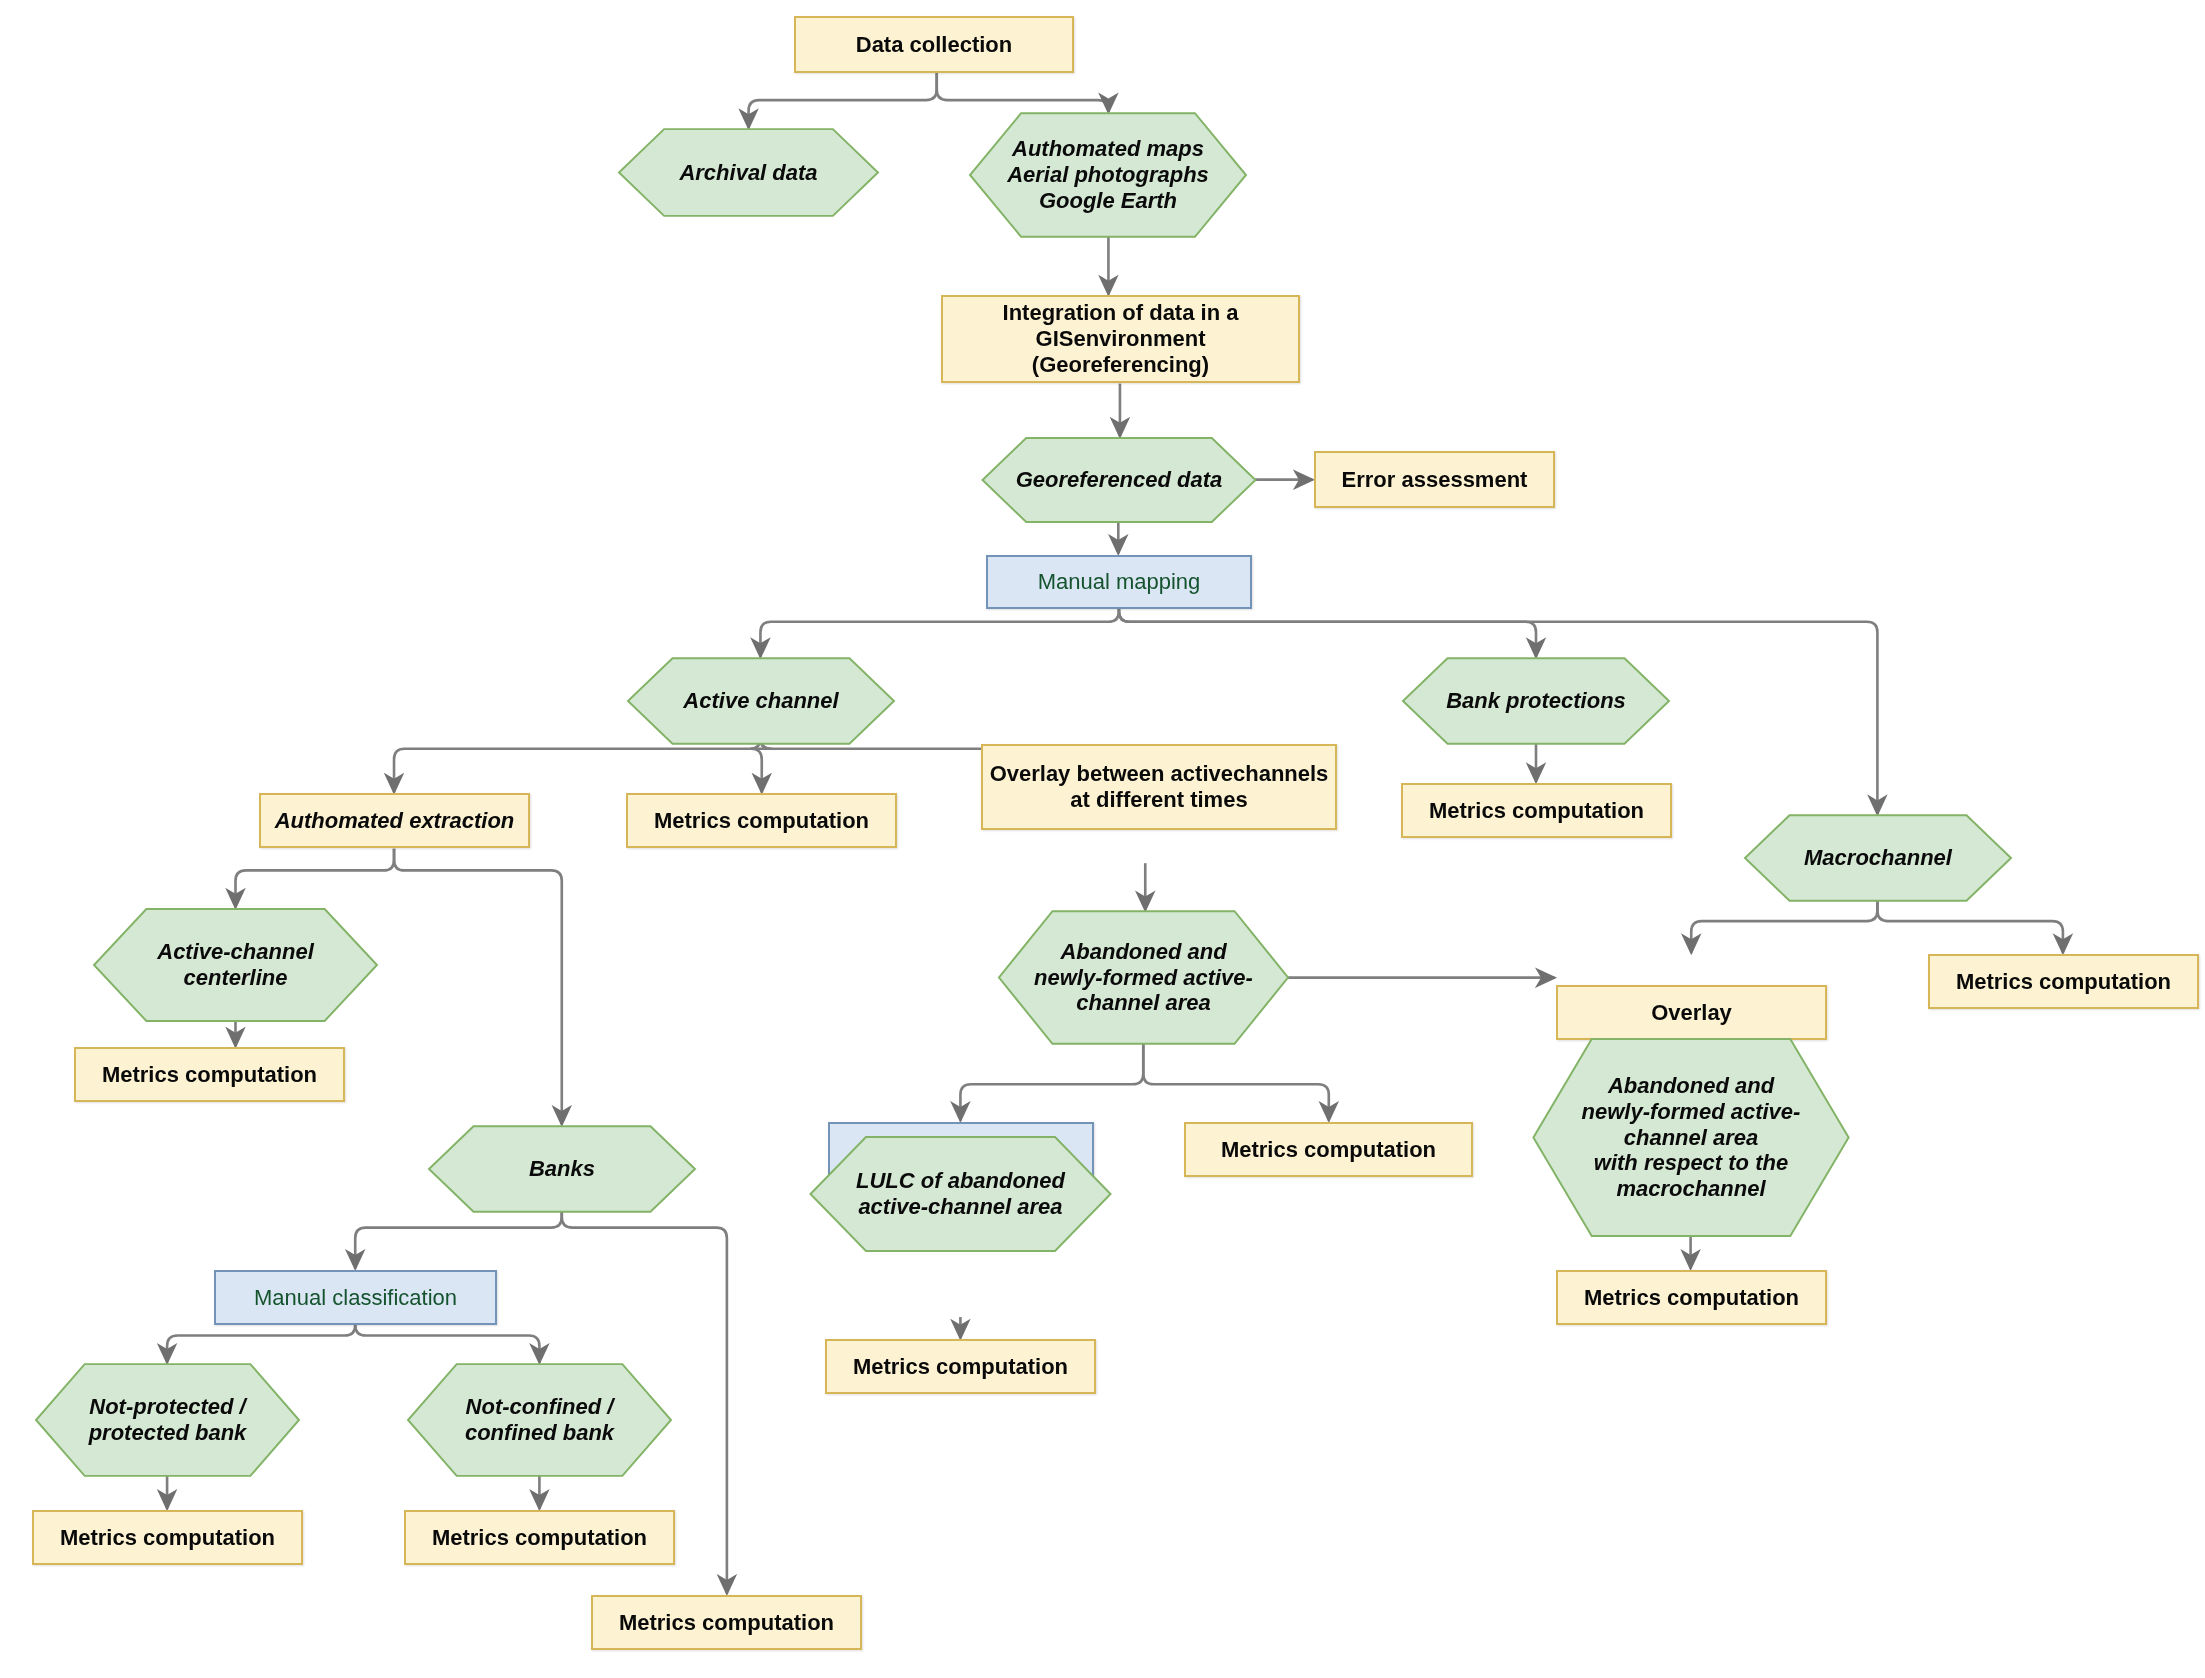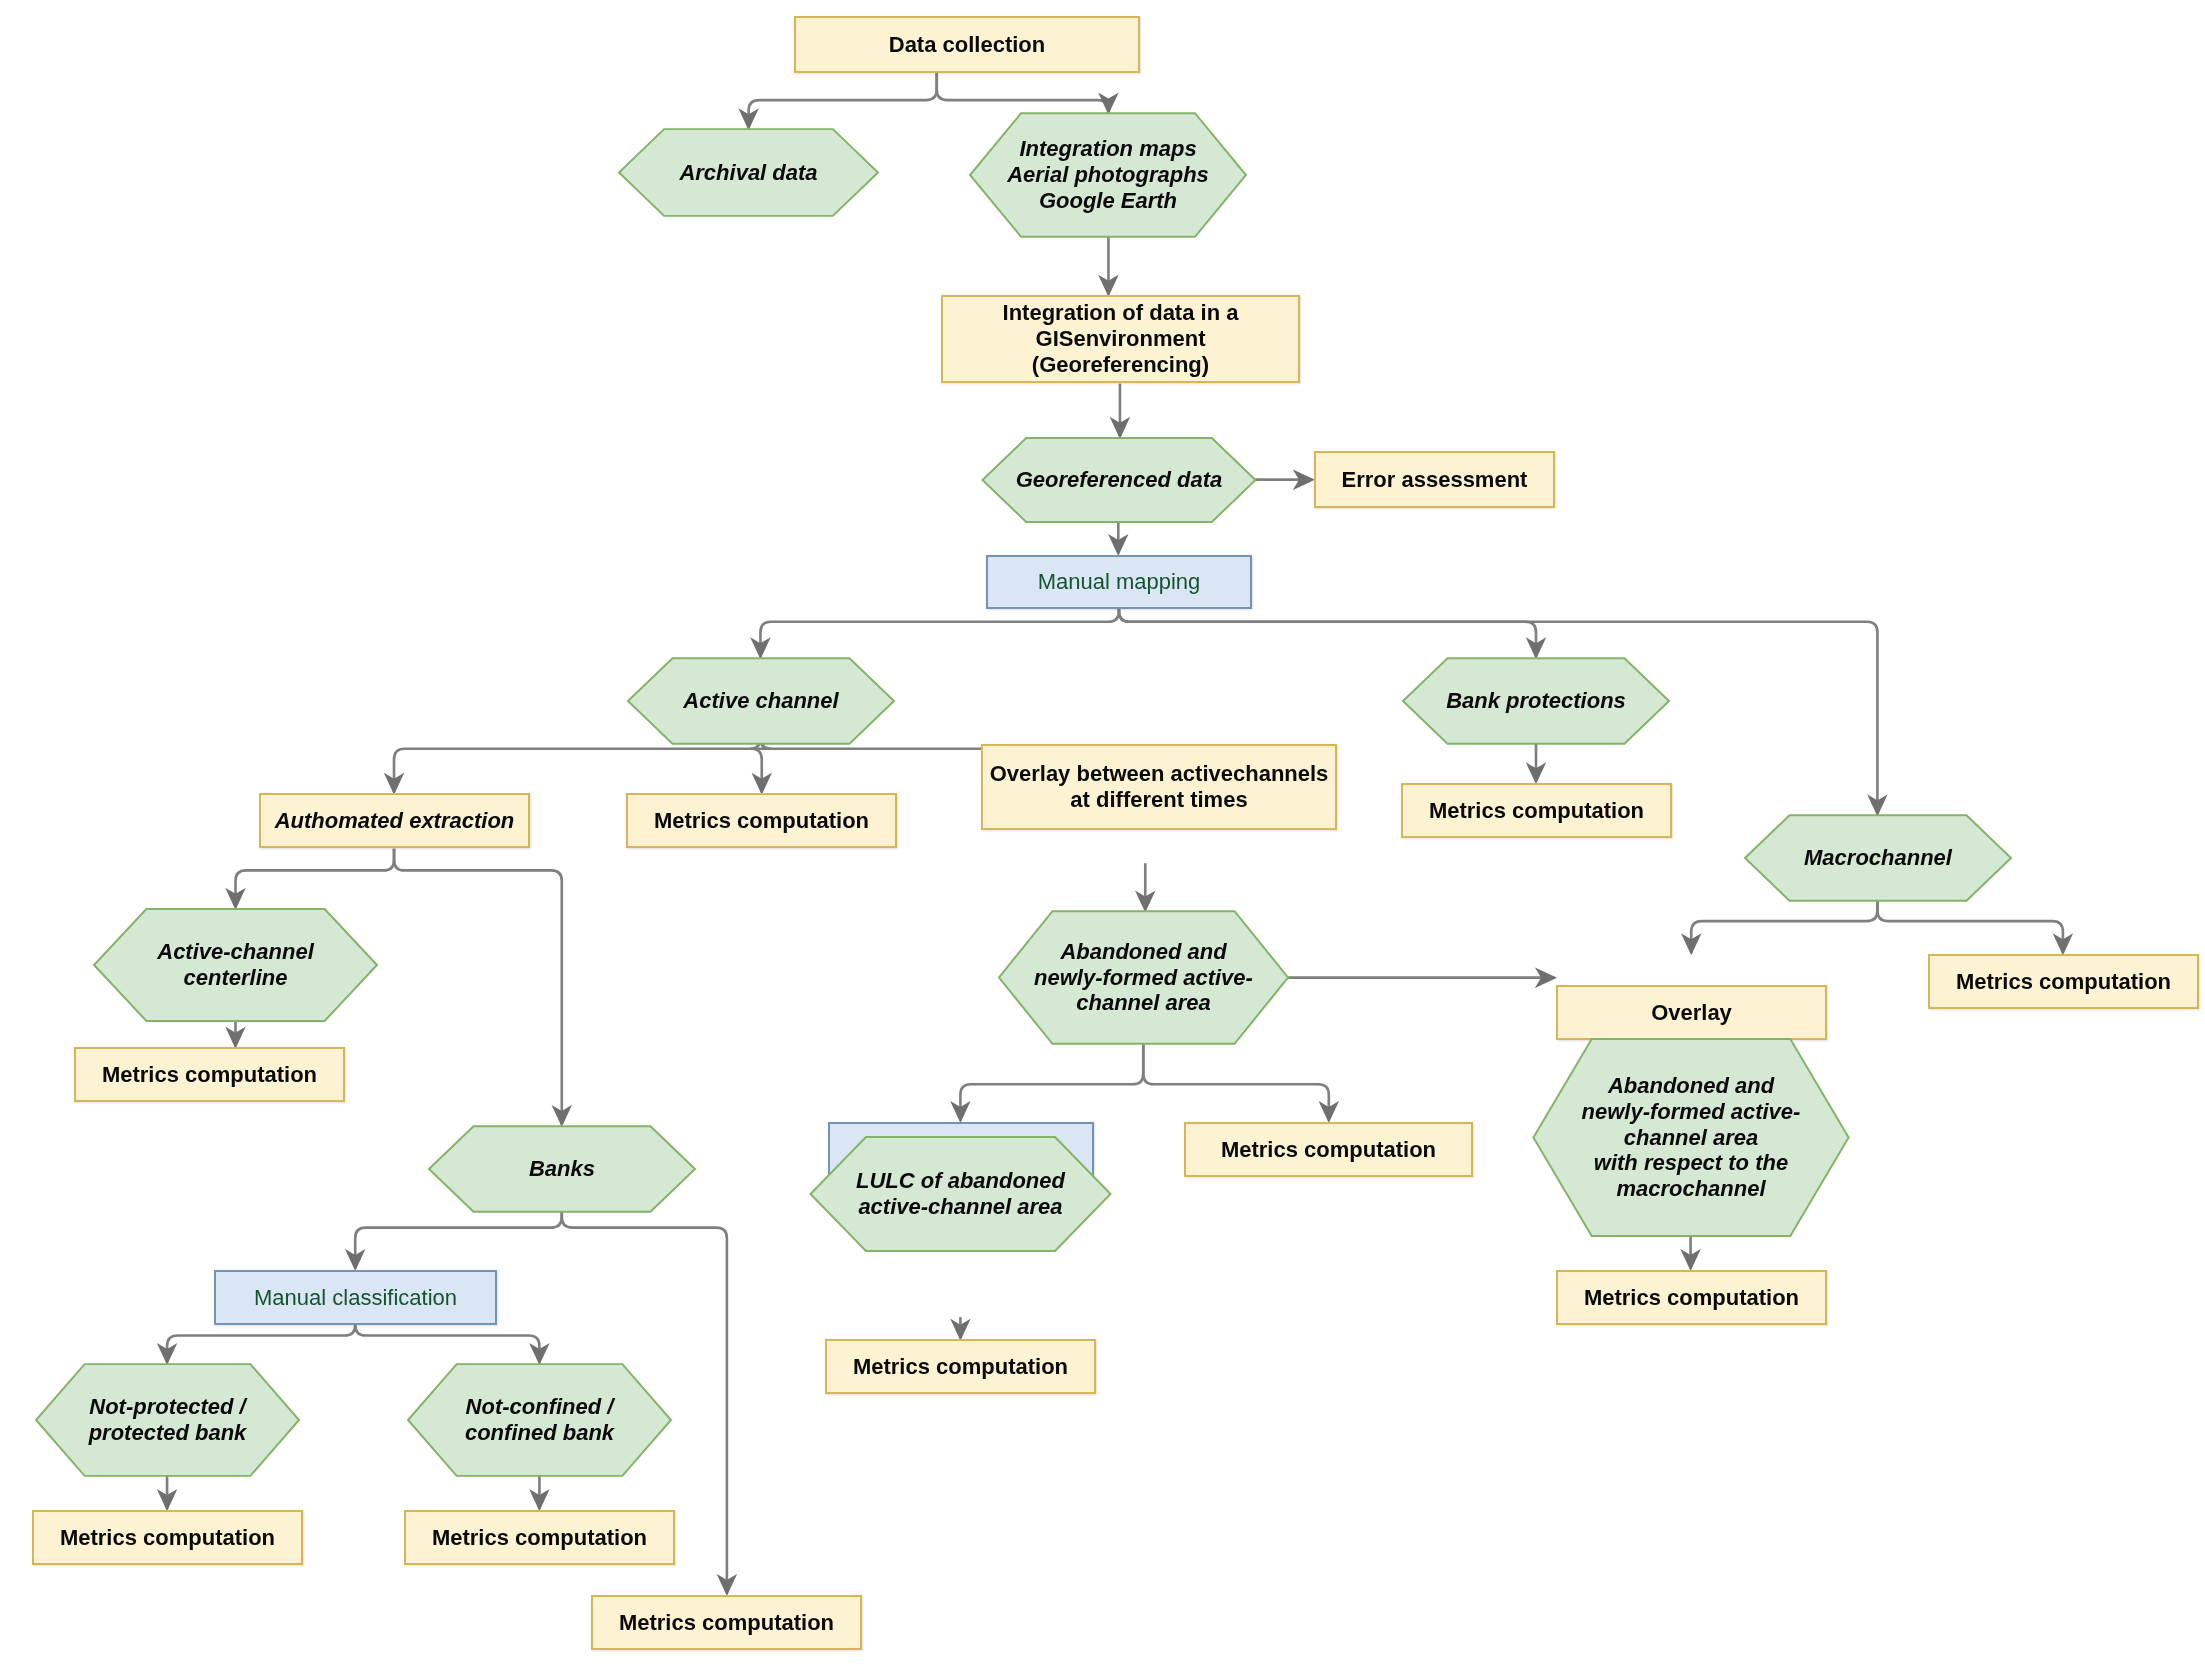--- a/index.html
+++ b/index.html
@@ -79,40 +79,40 @@
         <path d="M1460,2002 L1460,2034"></path>
         <path d="M854,1841 L854,1850 Q854,1866 838,1866 L556,1866 Q540,1866 540,1882 L540,1928"></path>
         <path d="M854,1841 L854,1850 Q854,1866 870,1866 L1089,1866 Q1105,1866 1105,1882 L1105,2422"></path>
         <path d="M540,2014 L540,2014 Q540,2030 524,2030 L270,2030 Q254,2030 254,2046 L254,2071"></path>
         <path d="M540,2014 L540,2014 Q540,2030 556,2030 L804,2030 Q820,2030 820,2046 L820,2071"></path>
         <path d="M254,2243 L254,2293"></path>
         <path d="M820,2243 L820,2293"></path>
       </g>
   </svg>
   <div id="nodes">
-      <div class="node proc" style="left: 794px; top: 16.4px; width: 346px; height: 57px;">
+      <div class="node proc" style="left: 794px; top: 16.4px; width: 280px; height: 57px;">
         <span class="lbl"><span>Data collection</span></span>
       </div>
       <div class="hexwrap" style="left: 619px; top: 129px; width: 259px; height: 87px;">
         <svg width="259" height="87" viewBox="0 0 394 132">
           <polygon points="68.64,0 325.36,0 394,66 325.36,132 68.64,132 0,66" fill="#d5e8d4" stroke="#82b366" stroke-width="3"></polygon>
         </svg>
         <div class="hextext">
           <span class="lbl">
             <span>Archival data</span>
           </span>
         </div>
       </div>
       <div class="hexwrap" style="left: 970px; top: 113px; width: 276px; height: 124px;">
         <svg width="276" height="124" viewBox="0 0 420 188">
           <polygon points="77.7,0 342.3,0 420,94 342.3,188 77.7,188 0,94" fill="#d5e8d4" stroke="#82b366" stroke-width="3"></polygon>
         </svg>
         <div class="hextext">
           <span class="lbl">
-            <span>Integration maps</span>
+            <span>Authomated maps</span>
             <span>Aerial photographs</span>
             <span>Google Earth</span>
           </span>
         </div>
       </div>
       <div class="node proc" style="left: 941px; top: 295px; width: 359px; height: 88px;">
         <span class="lbl"><span>Integration of data in a GIS</span><span>environment (Georeferencing)</span></span>
       </div>
       <div class="hexwrap" style="left: 982px; top: 438px; width: 274px; height: 84px;">
         <svg width="274" height="84" viewBox="0 0 416 128">

